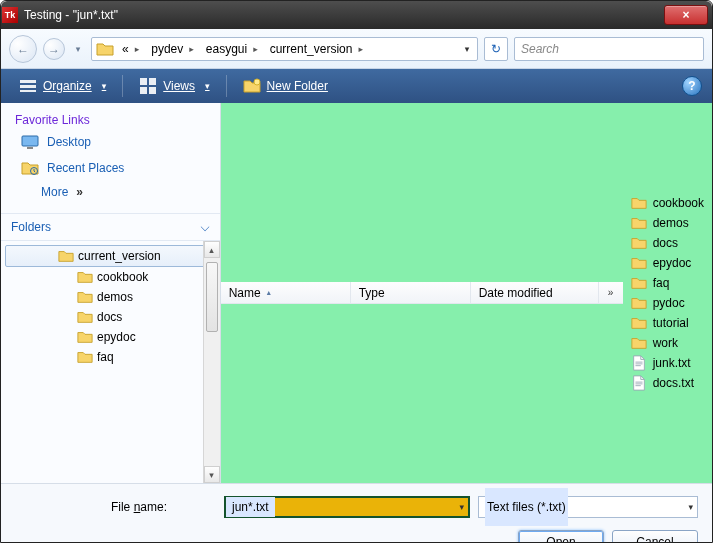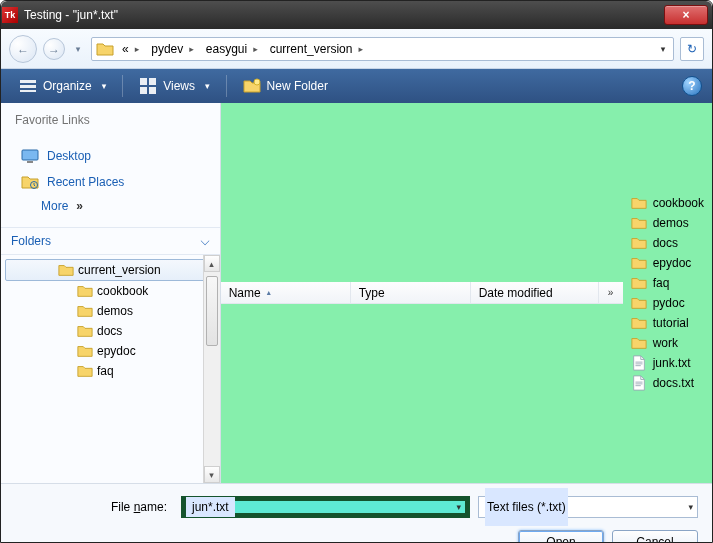--- a/index.html
+++ b/index.html
@@ -20,31 +20,31 @@
 .path .folder-ico { width:18px; height:18px; margin:0 2px; }
 .crumb { display:flex; align-items:center; height:100%; padding:0 6px; white-space:nowrap; cursor:default; }
 .crumb .chev { margin-left:6px; color:#555; font-size:9px; }
 .path .end { margin-left:auto; display:flex; align-items:center; }
 .path .dropdown-btn { width:16px; text-align:center; color:#333; font-size:9px; }
 .refresh { width:24px; height:24px; border:1px solid #a9bcd4; background:#fff; border-radius:2px; display:flex; align-items:center; justify-content:center; color:#1a5fb4; font-size:12px; }
 .search { width:190px; height:24px; border:1px solid #a9bcd4; background:#fff; border-radius:2px; padding:0 6px; color:#888; font-style:italic; display:flex; align-items:center; }
 
 
 .toolbar { height:34px; background: linear-gradient(#3f6aa0,#2e5183); display:flex; align-items:center; padding:0 10px; gap:4px; color:#fff; position:relative;}
-.toolbar .tbtn { display:flex; align-items:center; gap:6px; padding:4px 8px; border-radius:3px; }
+.toolbar .tbtn { display:flex; align-items:center; gap:6px; padding:4px 8px; border-radius:3px;text-decoration:underline; }
 .toolbar .caret { font-size:9px; margin-left:4px; }
 .toolbar .sep { width:1px; height:22px; background: rgba(255,255,255,.25); margin:0 4px;}
 .org-ico, .views-ico, .newf-ico { width:18px; height:18px; }
 .help { margin-left:auto; width:20px; height:20px; border-radius:50%; background: radial-gradient(circle at 30% 30%,#9fd3ff,#2a75c0); border:1px solid #11518f; display:flex;align-items:center;justify-content:center; color:#fff; font-weight:bold; font-size:12px;}
 
 
 .body { display:flex; height: 380px; }
 .left { width:278px; border-right:1px solid #d6dee8; display:flex; flex-direction:column; background:#fafcff; }
 .favs { padding:10px 14px 4px; }
-.favs-title { color:#737373; margin-bottom:16px; }
+.favs-title { color:#6d28d9; margin-bottom:2px; }
 .favrow { display:flex; align-items:center; gap:8px; padding:4px 6px; color:#1a5fb4; }
 .fav-ico { width:18px; height:18px; }
 .folders-hdr { display:flex; align-items:center; justify-content:space-between; padding:6px 10px; color:#1a5fb4; border-top:1px solid #e2e9f3; margin-top:6px;}
 .folders-body { position:relative; flex:1; border-top:1px solid #e2e9f3; overflow:hidden; }
 .tree { padding:4px 0 4px 4px; }
 .tree-row { display:flex; align-items:center; gap:4px; padding:2px 4px; white-space:nowrap;}
 .tree-row.sel { border:1px solid #9db9d9; background:linear-gradient(#f4f8fd,#e6effa); border-radius:2px; }
 .tree .indent0{padding-left:52px;} .tree .indent1{padding-left:72px;}
 .vscroll { position:absolute; right:0; top:0; bottom:0; width:17px; background:#f0f0f0; border-left:1px solid #d6d6d6; display:flex; flex-direction:column;}
 .vscroll .arrow{height:17px;display:flex;align-items:center;justify-content:center;color:#555;font-size:9px;background:linear-gradient(#fefefe,#e8e8e8);border:1px solid #cfcfcf;}
@@ -59,21 +59,21 @@
 .col .sort{font-size:8px;color:#5a7ba6;}
 .overflow { width:24px; display:flex; align-items:center; justify-content:center; font-size:10px; color:#333;}
 .listing { flex:1; padding:4px 6px; }
 .item { display:flex; align-items:center; gap:6px; padding:2px 2px; }
 
 
 .bottom { border-top:1px solid #d6dee8; padding:12px 14px 0; background:#f6f9fd; height: calc(543px - 28px - 40px - 34px - 380px); }
 .row1 { display:flex; align-items:center; gap:8px; }
 .row1 .lbl { width:158px; text-align:right; padding-right:6px;}
 .row1 .lbl u{text-decoration:underline;}
-.filename { flex:1; height:22px; border:5px solid #14532d; background:#5eead4; display:flex; align-items:center; position:relative;}
+.filename { flex:1; height:22px; border:2px solid #14532d; background:#eab308; display:flex; align-items:center; position:relative;margin-left:43px;}
 .filename .val { padding:0 6px; background:#d9e7ff; line-height:20px; margin-left:0px; }
 .filename .dd{position:absolute;right:4px;font-size:9px;color:#333;}
 .filetype { width:220px; height:22px; border:1px solid #a9bcd4; background:#fff; display:flex; align-items:center; padding:0 6px; position:relative;}
 .filetype .val{ background:#d9e7ff; padding:12px 2px; }
 .filetype .dd{position:absolute;right:4px;font-size:9px;color:#333;}
 .row2 { display:flex; justify-content:flex-end; gap:8px; margin-top:12px;}
 .btn { width:86px; height:23px; border:1px solid #8aa4c5; border-radius:3px; background:linear-gradient(#fefefe,#e7eef8); display:flex; align-items:center; justify-content:center;}
 .btn.primary{ box-shadow:0 0 0 1px #6faaf0 inset, 0 0 3px #8cc3ff; }
 .btn u{text-decoration:underline;}
 
@@ -124,20 +124,23 @@
           <span>current_version</span>
           <span class="chev">▸</span>
         </div>
       </div>
     <div class="end">
       <div class="dropdown-btn">▾</div>
     </div>
   </div>
   <div class="refresh">
       <span>↻</span>
+    </div>
+  <div class="search">
+      <span>Search</span>
     </div>
 </div>
 
 <div class="toolbar">
   <div class="tbtn">
     <span class="org-ico">
         <svg viewBox="0 0 18 18">
           <rect x="1" y="3" width="16" height="3" fill="#fff" opacity=".9"></rect>
           <rect x="1" y="8" width="16" height="3" fill="#fff" opacity=".9"></rect>
           <rect x="1" y="13" width="16" height="2" fill="#fff" opacity=".9"></rect>

